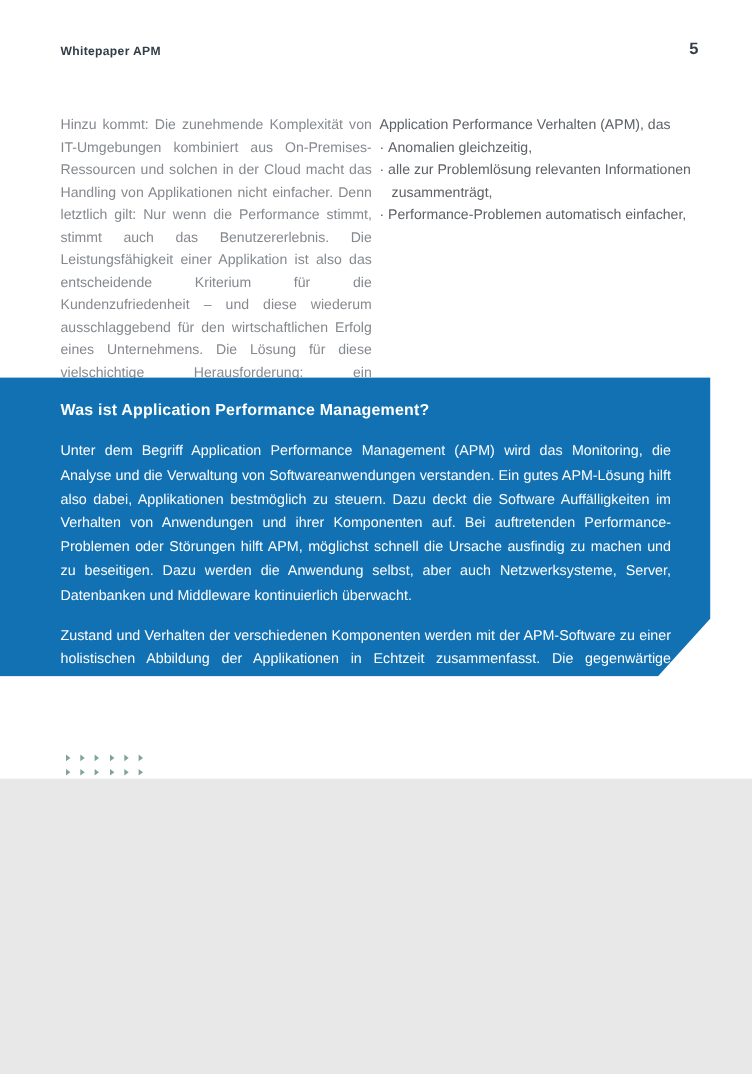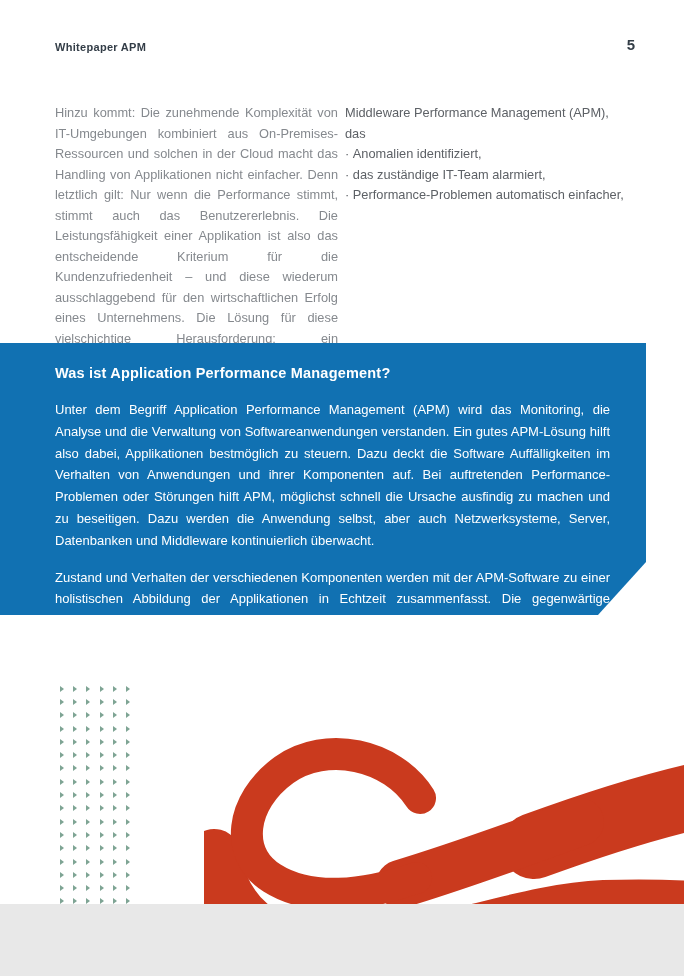--- a/index.html
+++ b/index.html
@@ -7,21 +7,21 @@
     --swoosh-red:#CA3A1E;
     --dots-green:#7EA494;
     --header-dark:#333D47;
     --body-gray-left:#85898E;
     --body-gray-right:#5D6166;
   }
   *{margin:0;padding:0;box-sizing:border-box;}
   html,body{background:#e8e8e8;}
   body{font-family:"Liberation Sans",sans-serif;}
   .page{
-    position:relative;width:684px;height:904px;background:#ffffff;
+    position:relative;width:684px;height:708px;background:#ffffff;
     overflow:hidden;margin:0 auto;
   }
   .page-header{position:absolute;top:41px;left:55px;font-size:11px;font-weight:bold;
     letter-spacing:.3px;color:var(--header-dark);}
   .page-number{position:absolute;top:36px;right:49px;font-size:15px;font-weight:600;
     color:var(--header-dark);}
   .columns{position:absolute;top:103px;left:55px;width:575px;display:flex;gap:7px;}
   .col-left{width:283px;font-size:12.8px;line-height:20.5px;color:var(--body-gray-left);
     text-align:justify;}
   .col-right{width:285px;font-size:12.8px;line-height:20.5px;color:var(--body-gray-right);}
@@ -52,24 +52,24 @@
 
 <div class="page">
 
   <div class="page-header">Whitepaper APM</div>
 
   <div class="page-number">5</div>
 
   <div class="columns">
     <div class="col-left">Hinzu kommt: Die zunehmende Komplexität von IT-Umgebungen kombiniert aus On-Premises-Ressourcen und solchen in der Cloud macht das Handling von Applikationen nicht einfacher. Denn letztlich gilt: Nur wenn die Performance stimmt, stimmt auch das Benutzererlebnis. Die Leistungsfähigkeit einer Applikation ist also das entscheidende Kriterium für die Kundenzufriedenheit – und diese wiederum ausschlaggebend für den wirtschaftlichen Erfolg eines Unternehmens. Die Lösung für diese vielschichtige Herausforderung: ein wirkungsvolles</div>
     <div class="col-right">
-      <div>Middleware Performance Management (APM), das</div>
+      <div>Application Performance Verhalten (APM), das</div>
       <ul class="apm-list">
-          <li>Anomalien identifiziert,</li>
-          <li>das zuständige IT-Team alarmiert,</li>
+          <li>Anomalien gleichzeitig,</li>
+          <li>alle zur Problemlösung relevanten Informationen zusammenträgt,</li>
           <li>Performance-Problemen automatisch einfacher,</li>
         </ul>
     </div>
   </div>
 
   <div class="infobox">
     <h2>Was ist Application Performance Management?</h2>
     <p>Unter dem Begriff Application Performance Management (APM) wird das Monitoring, die Analyse und die Verwaltung von Softwareanwendungen verstanden. Ein gutes APM-Lösung hilft also dabei, Applikationen bestmöglich zu steuern. Dazu deckt die Software Auffälligkeiten im Verhalten von Anwendungen und ihrer Komponenten auf. Bei auftretenden Performance-Problemen oder Störungen hilft APM, möglichst schnell die Ursache ausfindig zu machen und zu beseitigen. Dazu werden die Anwendung selbst, aber auch Netzwerksysteme, Server, Datenbanken und Middleware kontinuierlich überwacht.</p>
     <p>Zustand und Verhalten der verschiedenen Komponenten werden mit der APM-Software zu einer holistischen Abbildung der Applikationen in Echtzeit zusammenfasst. Die gegenwärtige Performance wird anschließend mit historischen Daten abgeglichen. Die auf diese Weise gebündelten Daten helfen den IT-Teams, Performance-Probleme zu lösen und Störungen zu beseitigen.</p>
   </div>

